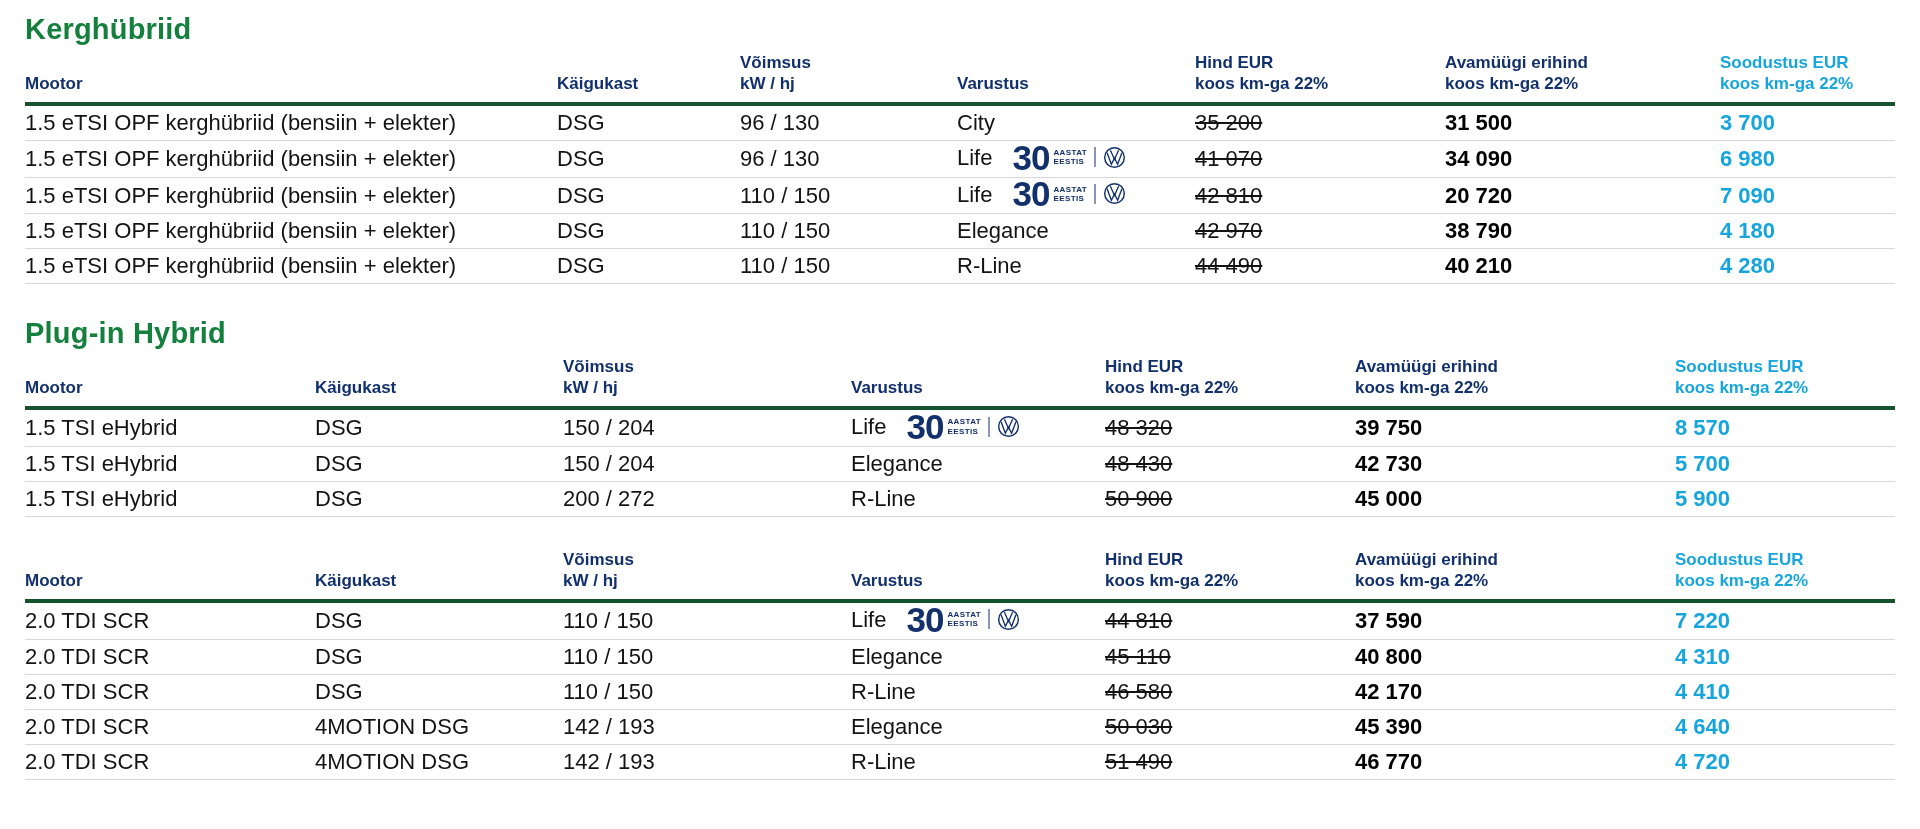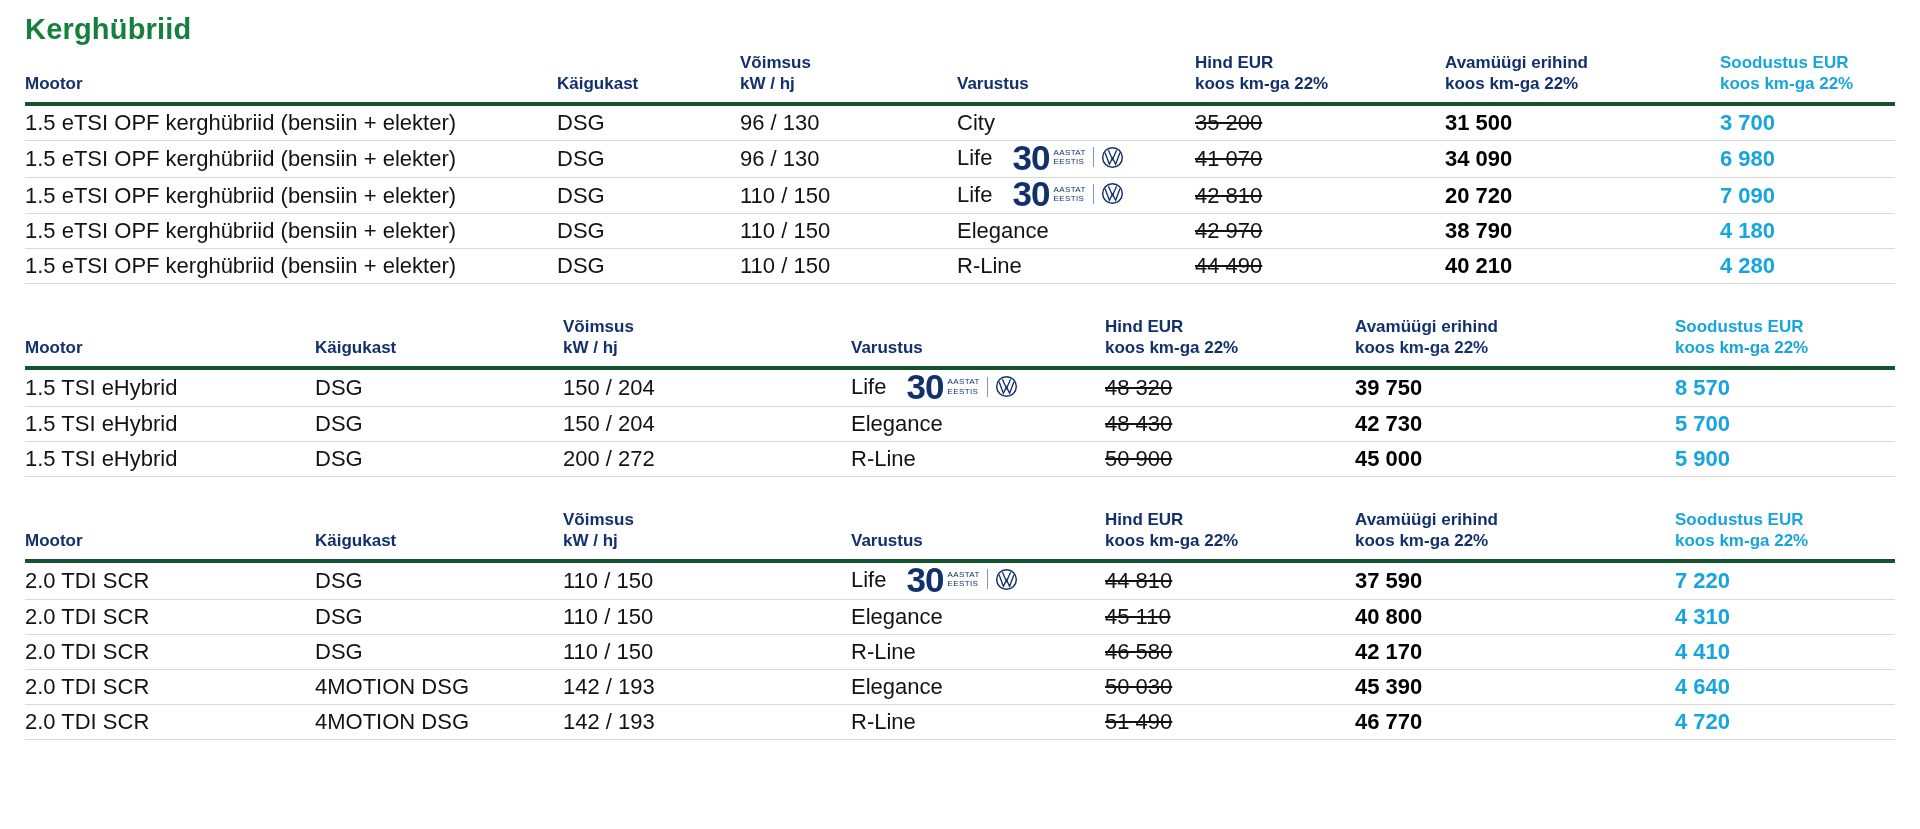--- a/index.html
+++ b/index.html
@@ -40,21 +40,21 @@
   .s1 col.c4,.s2 col.c4{width:250px;} .s1 col.c5,.s2 col.c5{width:320px;}
   .s1 col.c6,.s2 col.c6{width:220px;}
   
   .badge{
     display:inline-flex;align-items:center;margin-left:20px;color:#12306b;
     vertical-align:middle;line-height:normal;position:relative;top:-2px;
   }
   .badge-num{font-size:35px;font-weight:800;line-height:1;letter-spacing:-1px;}
   .badge-words{
     display:inline-flex;flex-direction:column;margin-left:4px;
-    font-size:8px;font-weight:400;line-height:1.15;letter-spacing:.4px;justify-content:center;
+    font-size:8px;font-weight:700;line-height:1.15;letter-spacing:.4px;justify-content:center;
   }
   .badge-divider{
     width:1.5px;height:20px;background:rgba(18,48,107,.5);margin:0 7px;
     display:inline-block;
   }
   .vw-roundel{width:23px;height:23px;display:inline-block;}
 </style>
 </head>
 <body>
 
@@ -149,20 +149,21 @@
             <td>110 / 150</td>
             <td>R-Line</td>
             <td class="num"><span class="old-price">44 490</span></td>
             <td class="num special">40 210</td>
             <td class="num discount">4 280</td>
           </tr>
         </tbody>
       </table>
     </section>
     <section class="sec s1">
+      <h2>Plug-in Hybrid</h2>
       <table>
         <colgroup>
           <col class="c0">
           <col class="c1">
           <col class="c2">
           <col class="c3">
           <col class="c4">
           <col class="c5">
           <col class="c6">
         </colgroup>

